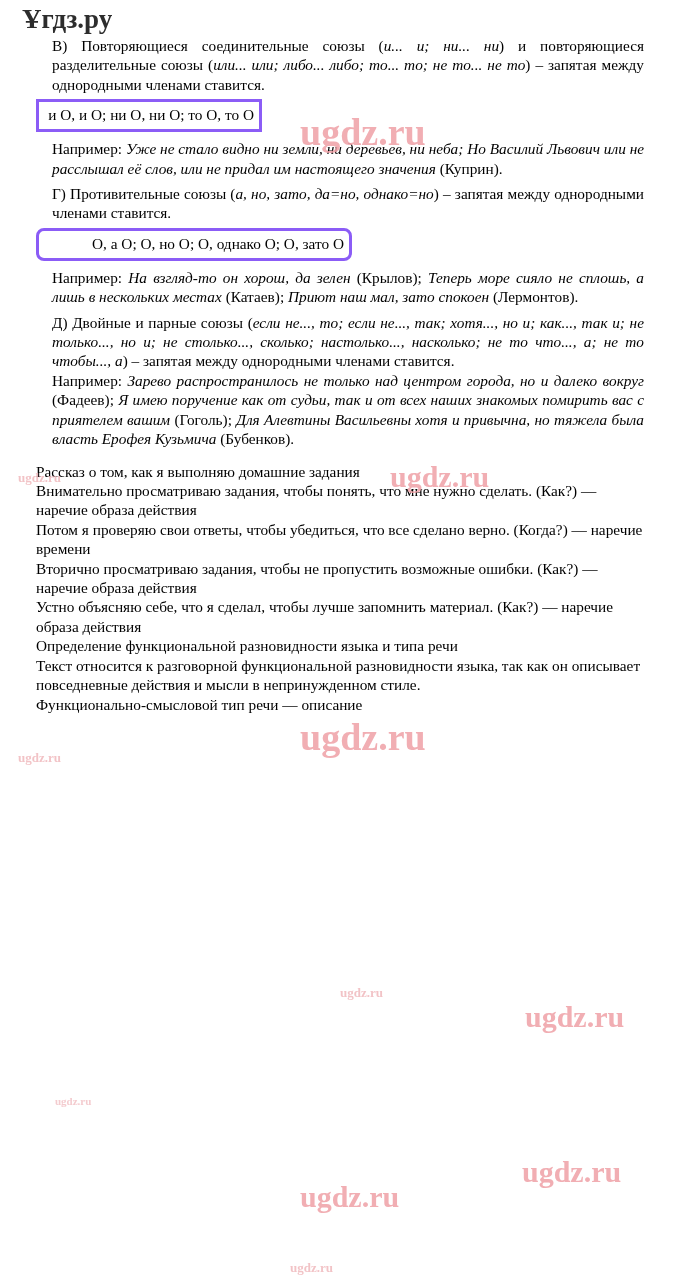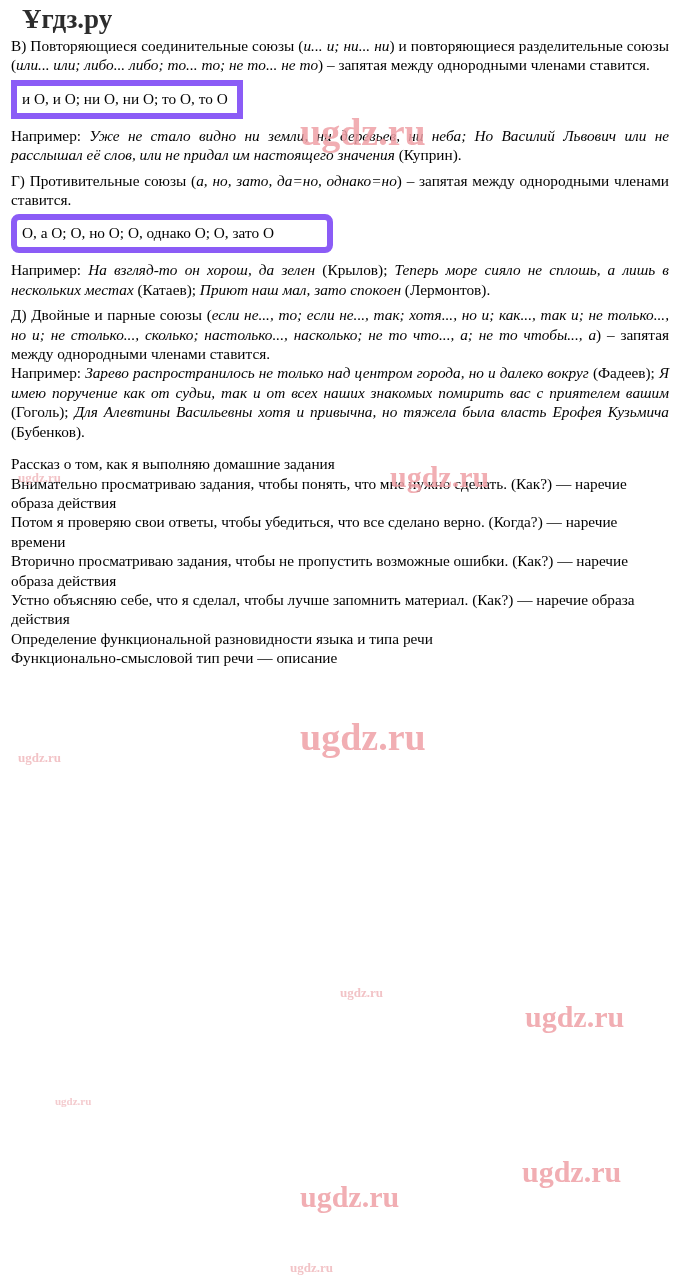--- a/index.html
+++ b/index.html
@@ -13,50 +13,51 @@
     font-family: "Liberation Serif", serif;
     color: #000000;
     position: relative;
     overflow: hidden;
   }
   .page {
     position: relative;
     width: 680px;
     height: 1137px;
     box-sizing: border-box;
-    padding: 0 11px;
+    padding: 0 36px;
   }
   .logo-top {
     position: absolute;
     left: 22px;
     top: 4px;
     font-family: "Liberation Serif", serif;
     font-size: 27px;
     font-weight: bold;
     color: #2d2d2d;
     letter-spacing: 0px;
   }
   .content {
     position: relative;
     padding-top: 36px;
     font-size: 15.3px;
     line-height: 1.27;
   }
   p {
-    margin: 0 0 1px 0;
+    margin: 0 0 1px 16px;
     text-align: justify;
     text-justify: inter-word;
   }
   .ital { font-style: italic; }
   .box {
-    border: 6px solid #8b5cf6;
+    border: 3px solid #8b5cf6;
     padding: 3px 5px 4px 5px;
     margin: 5px 0 7px 0;
     display: block;
     line-height: 1.3;
+    text-align: right;
   }
   .box-1 { width: 210px; }
   .box-2 { width: 300px; border-radius: 8px; }
   .box-3 { width: 560px; }
   .spacer-sm { height: 6px; }
   .spacer-md { height: 11px; }
   .para-block p { margin-bottom: 0px; }
   .list-block { margin-top: 2px; }
   .list-block p {
     margin: 0 0 0px 0;
@@ -113,20 +114,21 @@
 
     <div class="spacer-md"></div>
 
     <div class="list-block">
       <p>Рассказ о том, как я выполняю домашние задания</p>
       <p>Внимательно просматриваю задания, чтобы понять, что мне нужно сделать. (Как?) — наречие образа действия</p>
       <p>Потом я проверяю свои ответы, чтобы убедиться, что все сделано верно. (Когда?) — наречие времени</p>
       <p>Вторично просматриваю задания, чтобы не пропустить возможные ошибки. (Как?) — наречие образа действия</p>
       <p>Устно объясняю себе, что я сделал, чтобы лучше запомнить материал. (Как?) — наречие образа действия</p>
       <p>Определение функциональной разновидности языка и типа речи</p>
+      <p>Текст относится к разговорной функциональной разновидности языка, так как он описывает повседневные действия и мысли в непринужденном стиле.</p>
       <p>Функционально-смысловой тип речи — описание</p>
     </div>
 
   </div>
 
   <div id="wm-layer">
       <div class="wm big" style="left: 300px; top: 110px;">ugdz.ru</div>
       <div class="wm mid" style="left: 390px; top: 460px;">ugdz.ru</div>
       <div class="wm sm" style="left: 18px; top: 470px;">ugdz.ru</div>
       <div class="wm big" style="left: 300px; top: 715px;">ugdz.ru</div>

